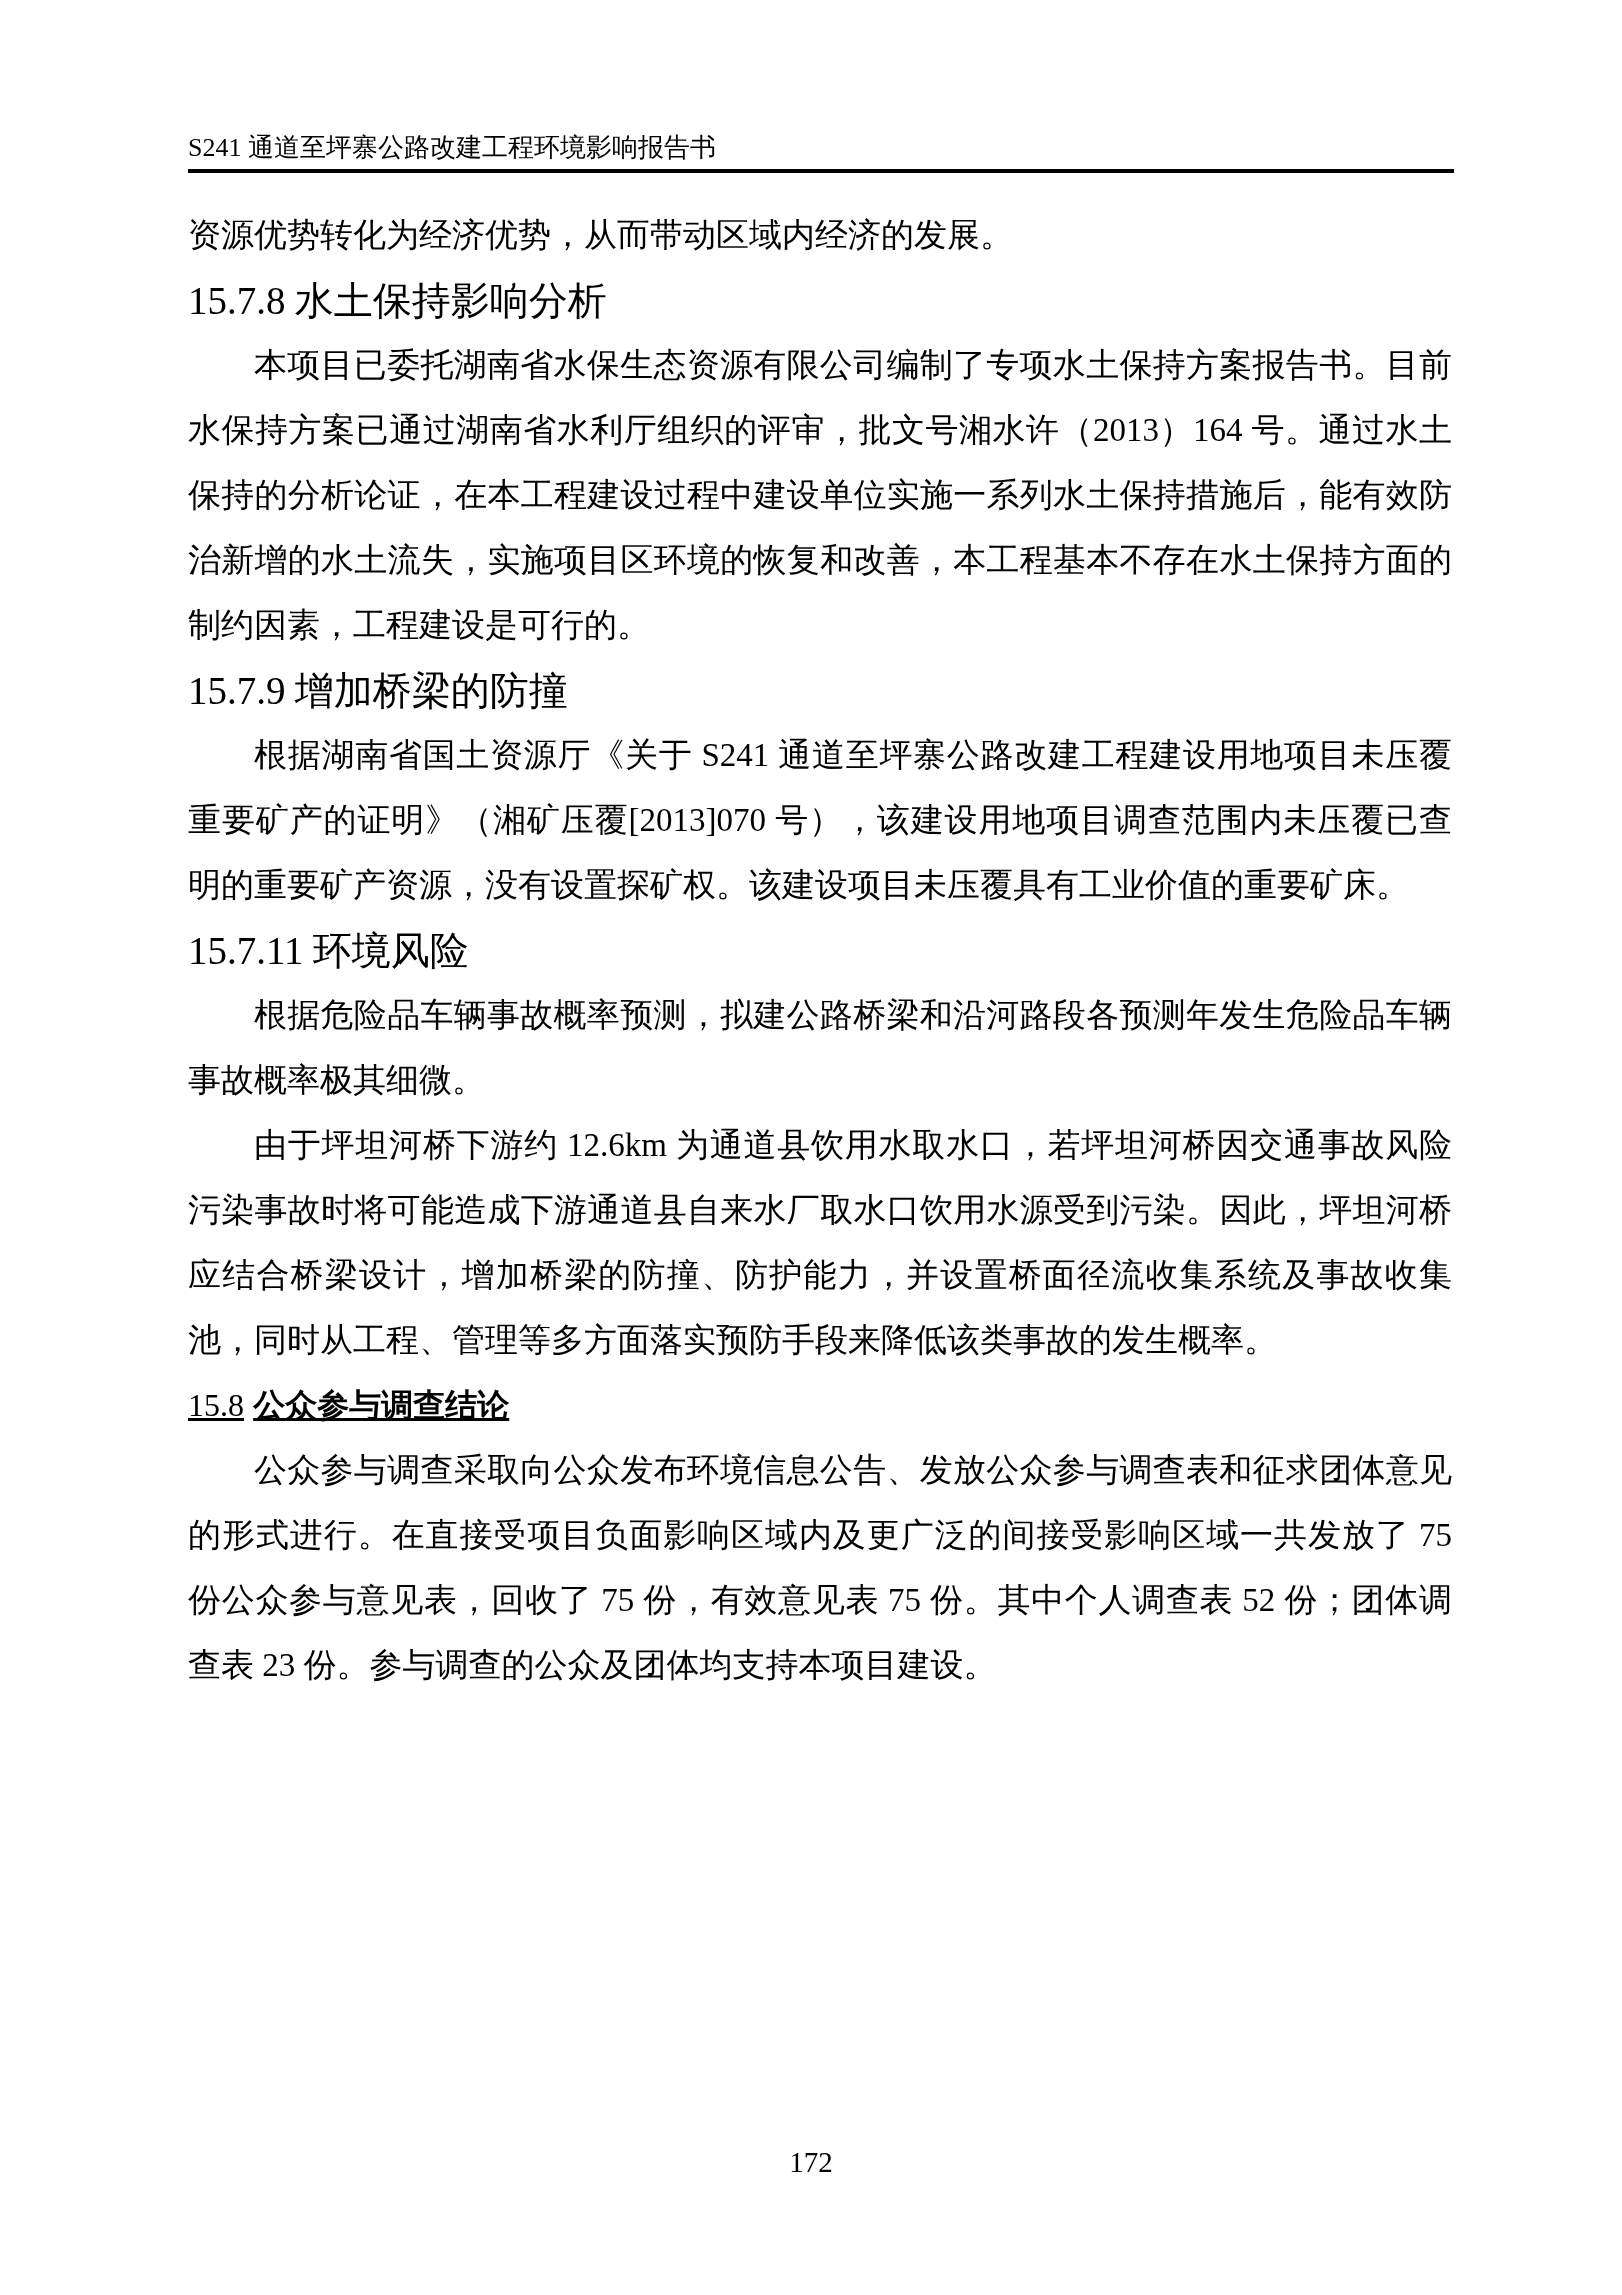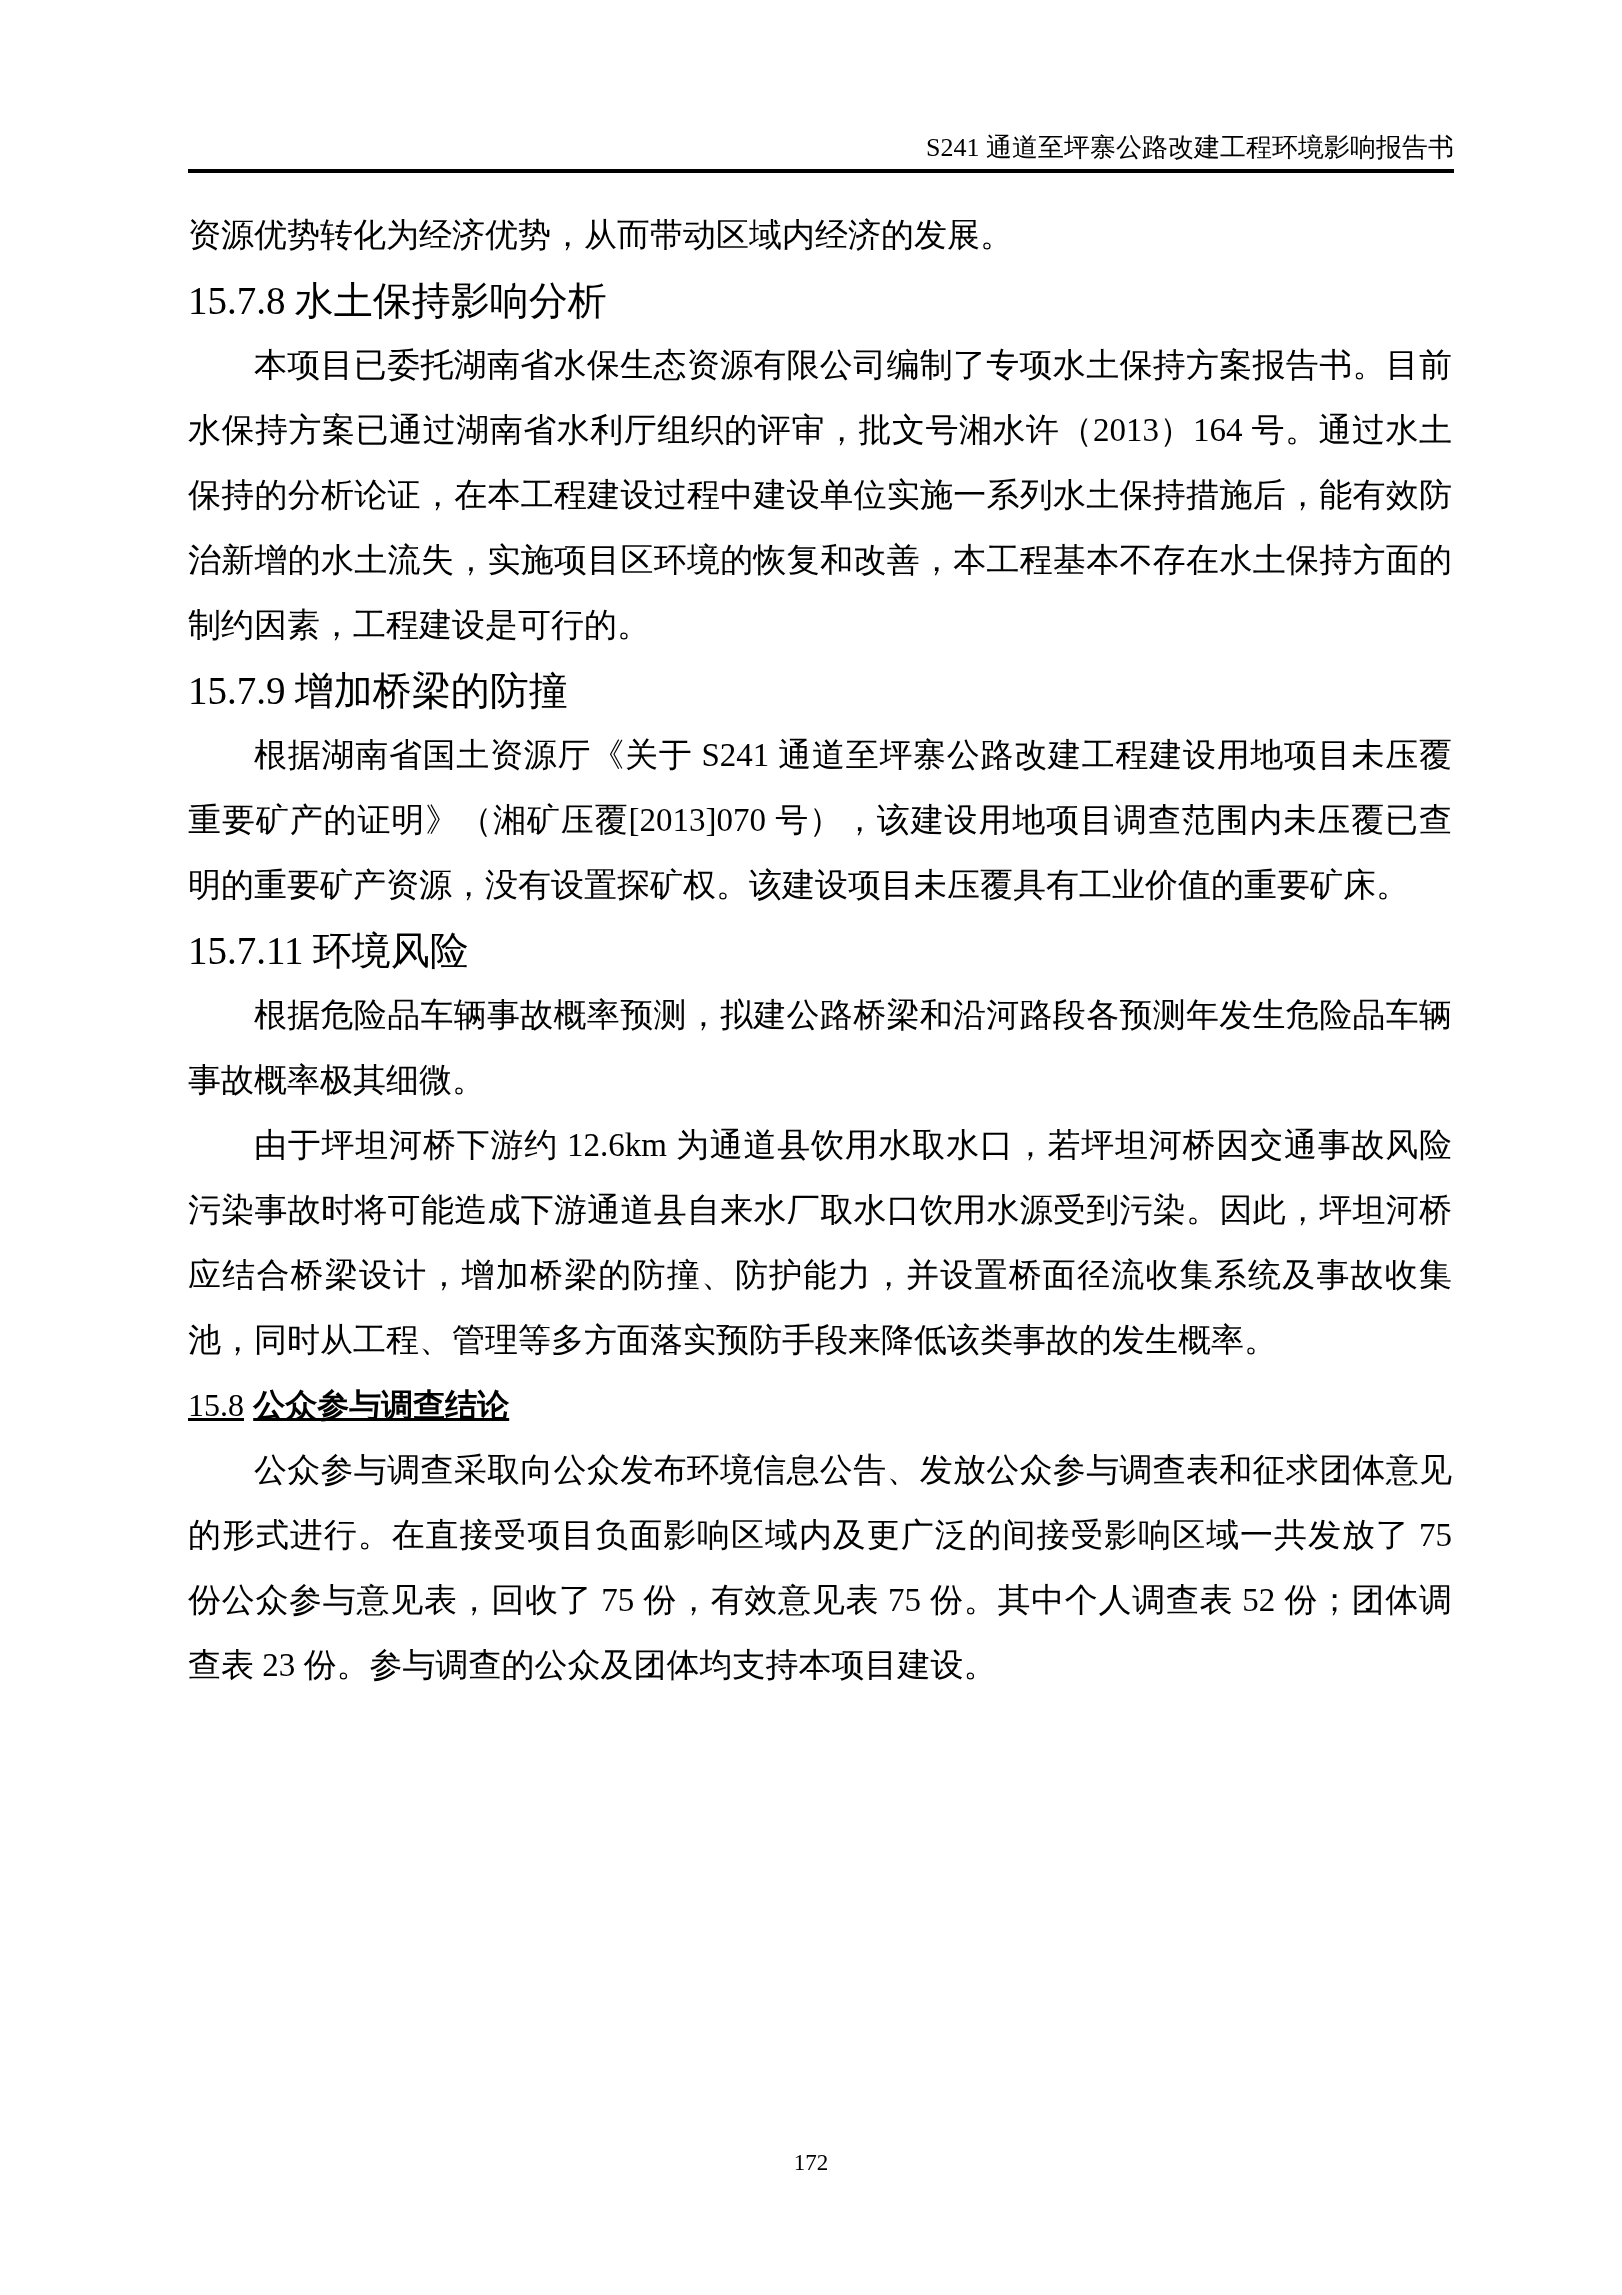--- a/index.html
+++ b/index.html
@@ -14,21 +14,20 @@
     background: #ffffff;
     color: #000000;
     font-family: "Liberation Serif", "DejaVu Serif", serif;
     overflow: hidden;
   }
   .page-header {
     position: absolute;
     left: 188px;
     top: 131px;
     width: 1266px;
-    text-align: right;
     font-size: 26px;
     line-height: 34px;
     padding-bottom: 3.9px;
     border-bottom: 4.6px solid #000000;
   }
   .doc-content {
     position: absolute;
     left: 188px;
     top: 203px;
     width: 1264px;
@@ -61,21 +60,21 @@
   .heading.level-2 .h-title {
     font-family: "Liberation Sans", "DejaVu Sans", sans-serif;
     font-weight: 700;
   }
   .page-footer {
     position: absolute;
     left: 0;
     top: 2146px;
     width: 100%;
     text-align: center;
-    font-size: 23px;
+    font-size: 29px;
     line-height: 33px;
   }
 </style>
 </head>
 <body>
 
 <div class="page">
 
   <div class="page-header">
     <span>S241 通道至坪寨公路改建工程环境影响报告书</span>

